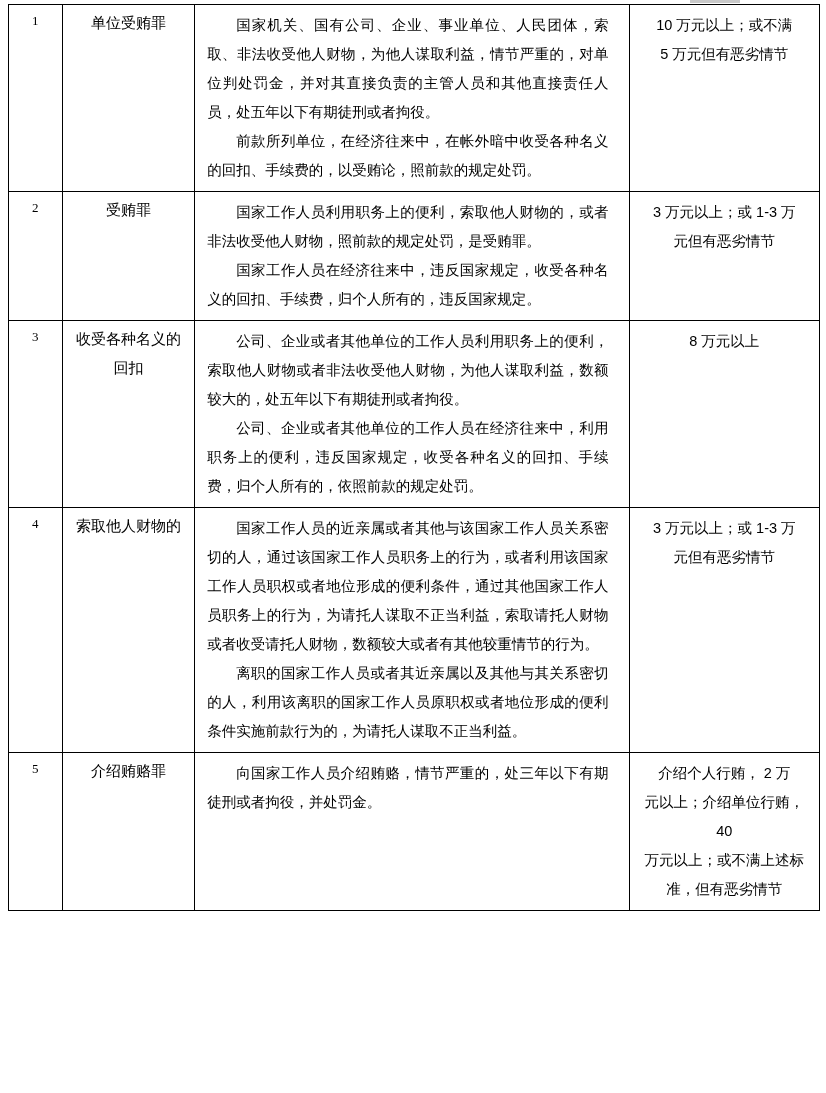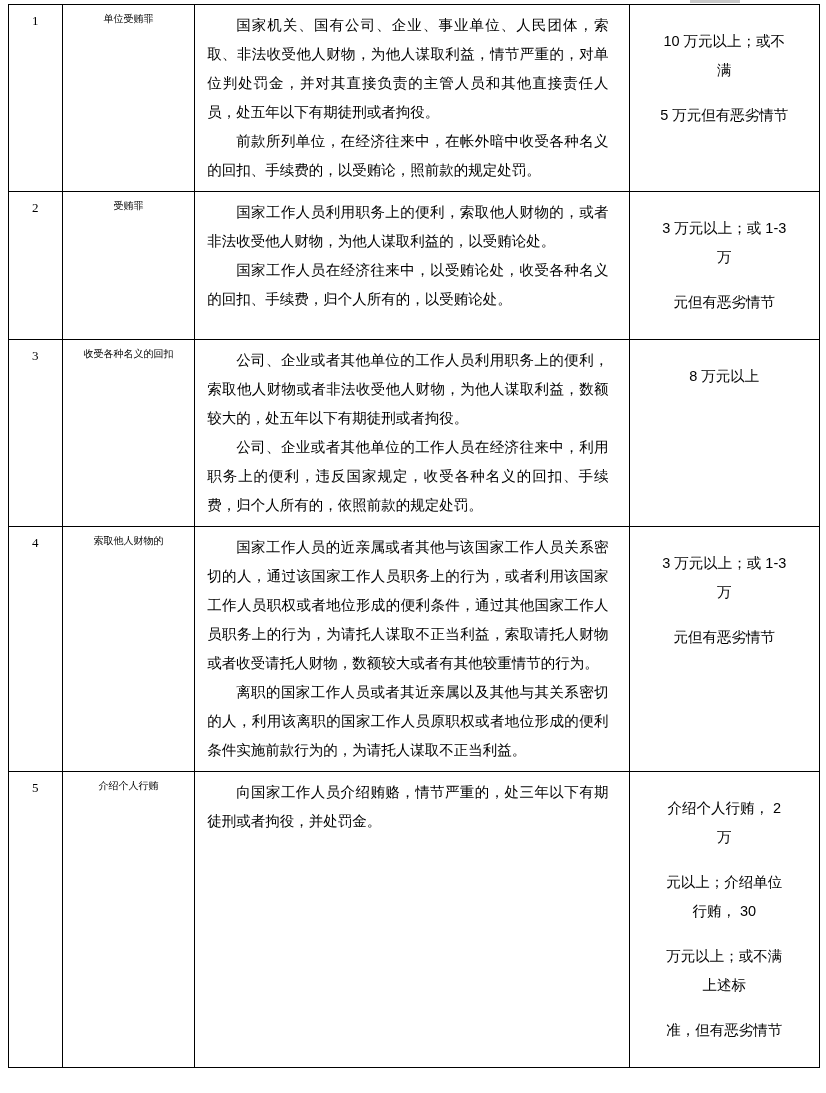--- a/index.html
+++ b/index.html
@@ -50,21 +50,21 @@
     vertical-align: middle;
   }
   .num {
     font-size: 13px;
     line-height: 1.6;
     padding-top: 6px;
     display: block;
     font-family: "Liberation Serif", serif;
   }
   .name {
-    font-size: 10px;
+    font-size: 15px;
     line-height: 1.9;
     padding: 4px 10px;
     text-align: center;
   }
   .desc {
     font-size: 14.5px;
     line-height: 2.0;
     padding: 6px 12px 6px 12px;
     text-align: justify;
     text-justify: inter-ideograph;
@@ -73,21 +73,21 @@
     margin: 0 8px 0 0;
     text-indent: 2em;
   }
   .amount {
     font-size: 14.5px;
     line-height: 2.0;
     padding: 6px 14px;
     text-align: center;
   }
   .amount p {
-    margin: 16px;
+    margin: 0;
   }
   .topbar {
     position: absolute;
     top: 0;
     left: 0;
     width: 826px;
     height: 4px;
     background: #ffffff;
   }
   .topbar .notch {
@@ -133,22 +133,22 @@
 
       <tr>
         <td class="col-num">
           <span class="num">2</span>
         </td>
         <td class="col-name">
           <div class="name">受贿罪</div>
         </td>
         <td class="col-desc">
           <div class="desc">
-            <p>国家工作人员利用职务上的便利，索取他人财物的，或者非法收受他人财物，为他人谋取利益的，以受贿论处。</p>
-            <p>国家工作人员在经济往来中，以受贿论处，收受各种名义的回扣、手续费，归个人所有的，以受贿论处。</p>
+            <p>国家工作人员利用职务上的便利，索取他人财物的，或者非法收受他人财物，照前款的规定处罚，是受贿罪。</p>
+            <p>国家工作人员在经济往来中，违反国家规定，收受各种名义的回扣、手续费，归个人所有的，违反国家规定。</p>
           </div>
         </td>
         <td class="col-amount">
           <div class="amount">
             <p>3 万元以上；或 1-3 万</p>
             <p>元但有恶劣情节</p>
           </div>
         </td>
       </tr>
 
@@ -191,31 +191,31 @@
             <p>元但有恶劣情节</p>
           </div>
         </td>
       </tr>
 
       <tr>
         <td class="col-num">
           <span class="num">5</span>
         </td>
         <td class="col-name">
-          <div class="name">介绍个人行贿</div>
+          <div class="name">介绍贿赂罪</div>
         </td>
         <td class="col-desc">
           <div class="desc">
             <p>向国家工作人员介绍贿赂，情节严重的，处三年以下有期徒刑或者拘役，并处罚金。</p>
           </div>
         </td>
         <td class="col-amount">
           <div class="amount">
             <p>介绍个人行贿， 2 万</p>
-            <p>元以上；介绍单位行贿， 30</p>
+            <p>元以上；介绍单位行贿， 40</p>
             <p>万元以上；或不满上述标</p>
             <p>准，但有恶劣情节</p>
           </div>
         </td>
       </tr>
 
     </tbody>
   </table>
 </div>
 

